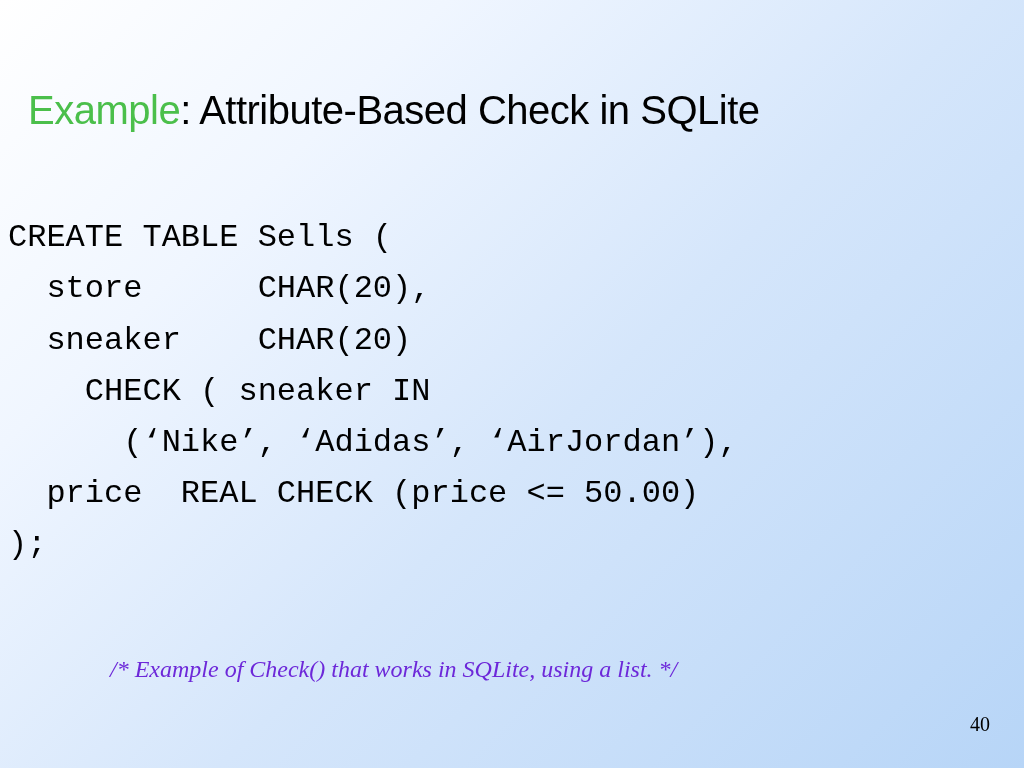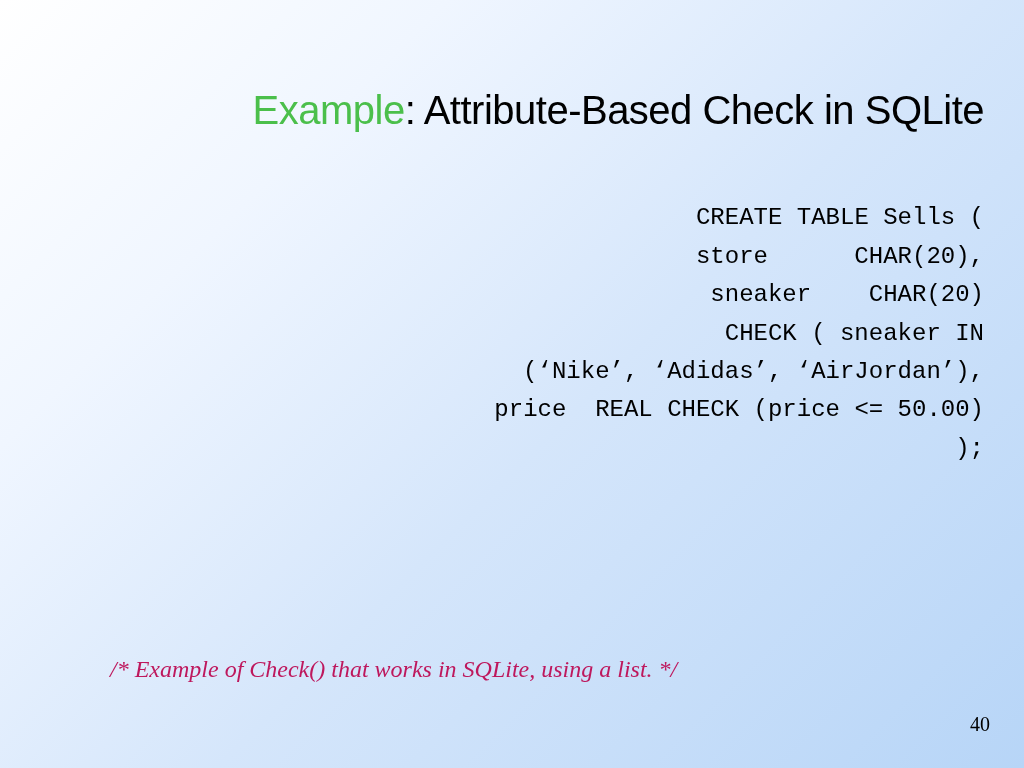--- a/index.html
+++ b/index.html
@@ -13,46 +13,45 @@
     background: linear-gradient(135deg, #ffffff 0%, #f0f6ff 25%, #d5e6fb 55%, #b7d5f7 100%);
     font-family: "Times New Roman", Times, serif;
     position: relative;
   }
   .slide {
     box-sizing: border-box;
     width: 1024px;
     height: 768px;
     padding: 88px 40px 0 28px;
     position: relative;
-    text-align: right;
   }
   .title {
     font-family: Verdana, Geneva, sans-serif;
     font-size: 40px;
     color: #000000;
     margin: 0 0 28px 0;
     font-weight: 400;
     letter-spacing: -0.5px;
   }
   .title .accent {
     color: #4bbf4b;
   }
   .code {
     font-family: "Courier New", Courier, monospace;
-    font-size: 24px;
+    font-size: 32px;
     color: #000000;
     line-height: 1.60;
     white-space: pre;
     margin-left: -20px;
   }
   .footnote {
     font-family: "Times New Roman", Times, serif;
     font-style: italic;
     font-size: 24px;
-    color: #be185d;
+    color: #6d28d9;
     position: absolute;
     left: 110px;
     bottom: 85px;
   }
   .page-number {
     position: absolute;
     right: 34px;
     bottom: 32px;
     font-family: "Times New Roman", Times, serif;
     font-size: 20px;

